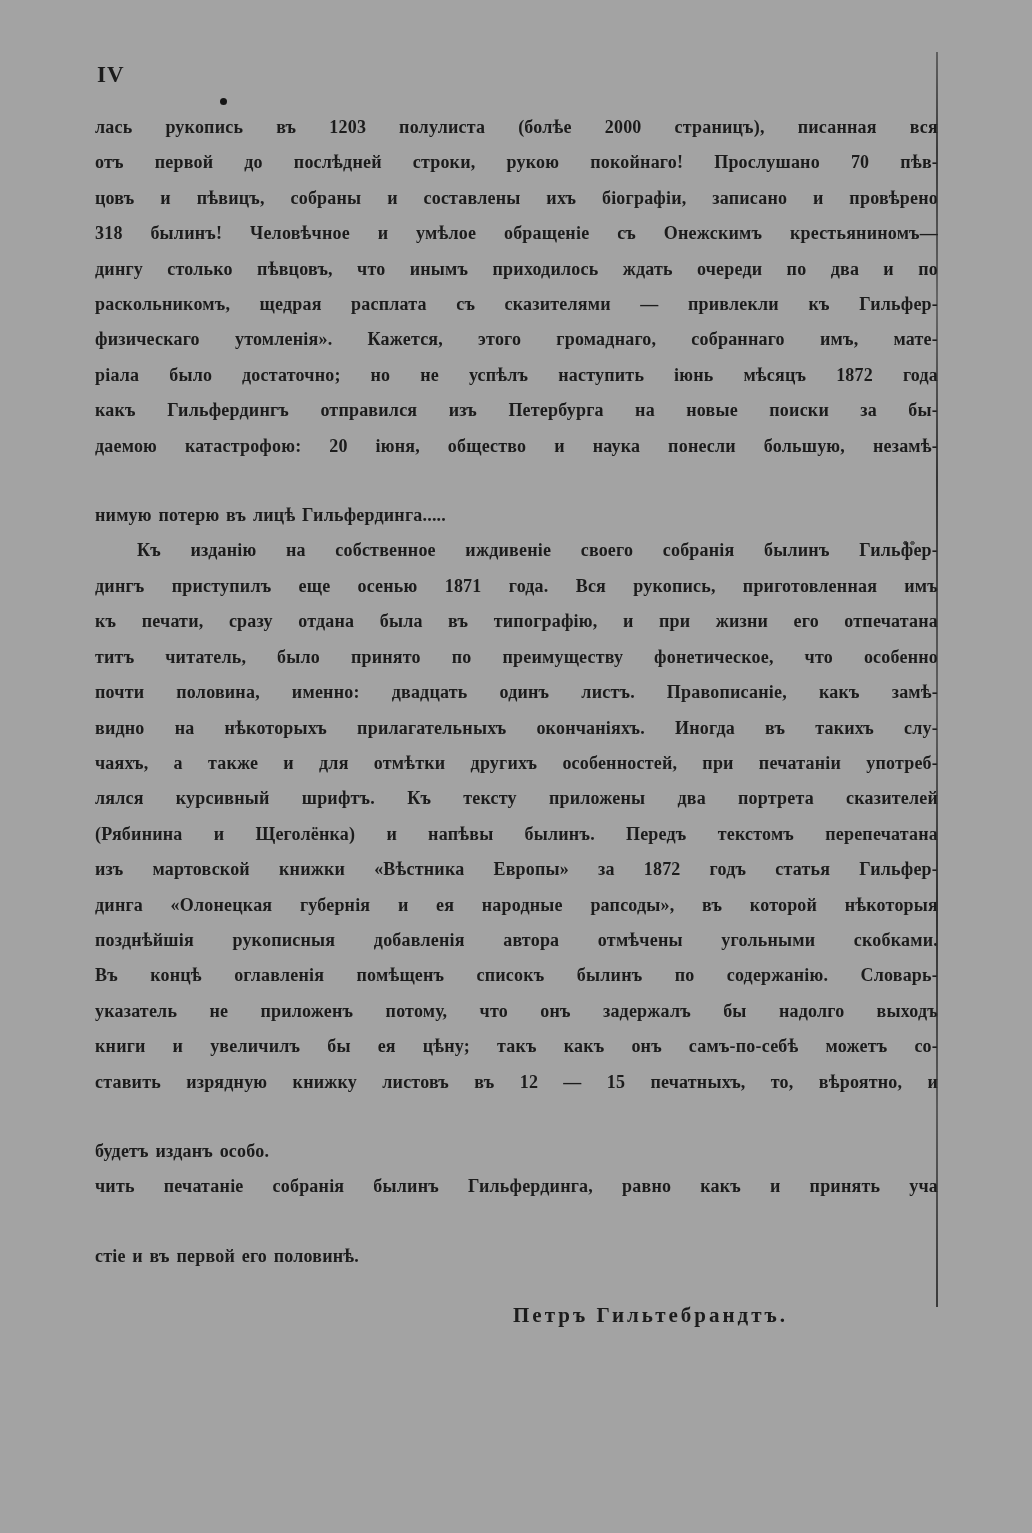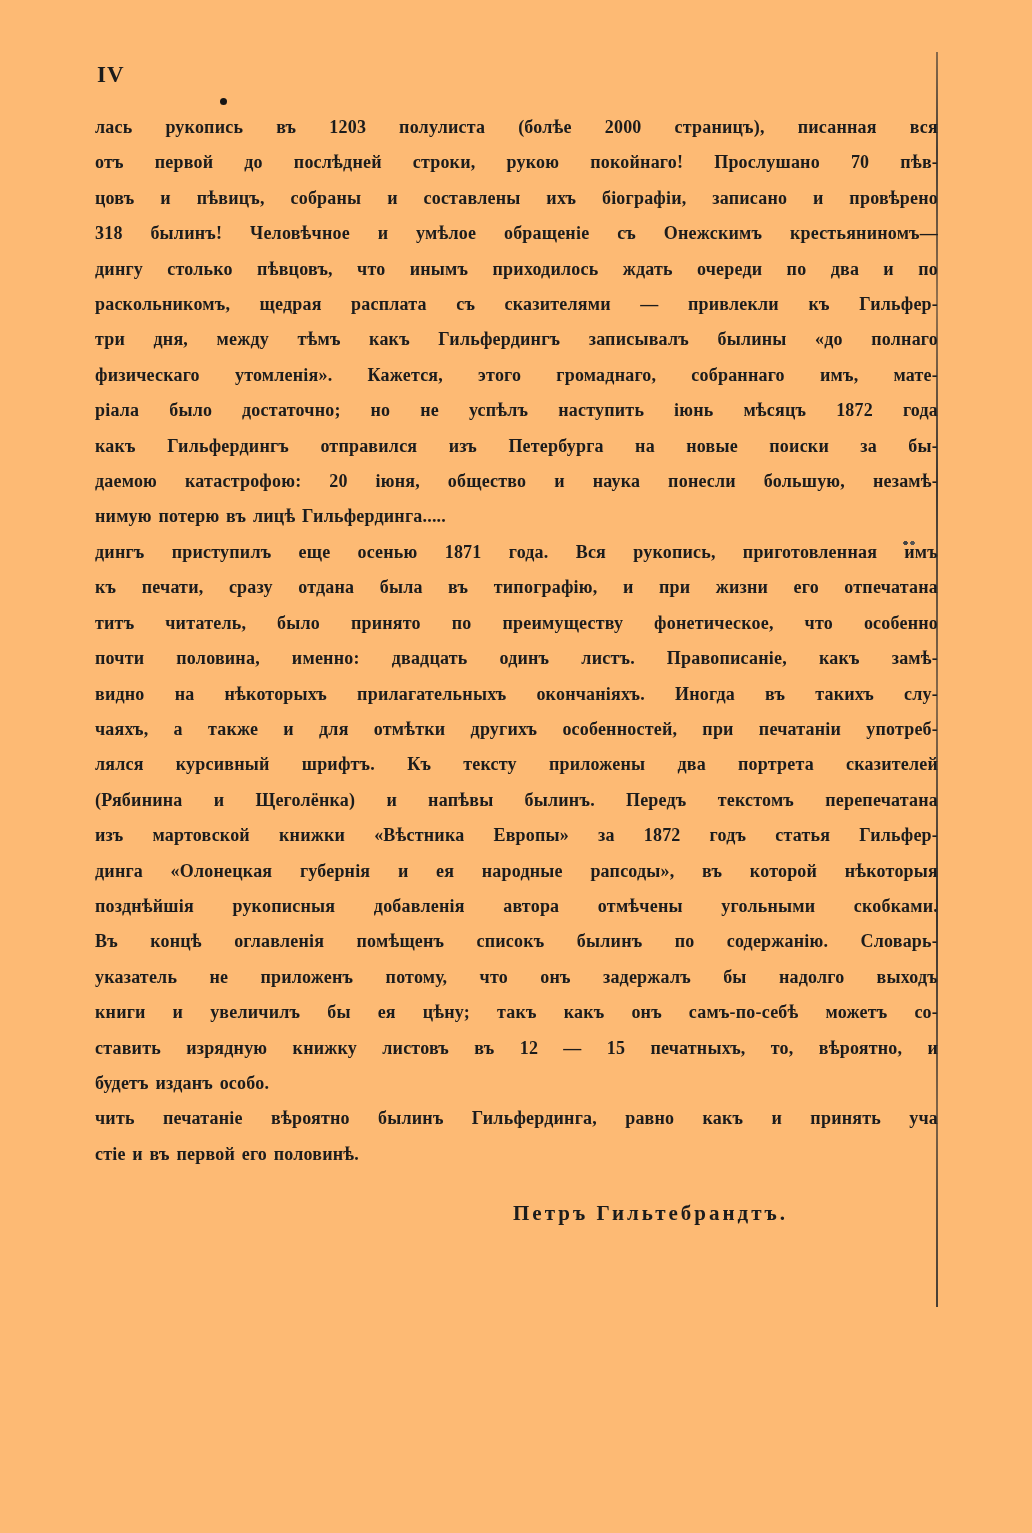--- a/index.html
+++ b/index.html
@@ -6,21 +6,21 @@
     margin: 0;
     padding: 0;
     background: #e8e8e6;
     font-family: "Liberation Serif", "DejaVu Serif", serif;
   }
   .page {
     position: relative;
     width: 1032px;
     height: 1533px;
     margin: 0 auto;
-    background: #fdba74;
+    background: #a3a3a3;
     overflow: hidden;
     color: #1c1c1c;
   }
   .page-number {
     position: absolute;
     top: 62px;
     left: 97px;
     font-size: 23px;
     font-weight: bold;
     letter-spacing: 1px;
@@ -71,21 +71,21 @@
   .line {
     font-size: 18px;
     line-height: 35.4px;
     font-weight: bold;
     letter-spacing: 0.2px;
     word-spacing: 2px;
     text-align: justify;
     text-align-last: justify;
     white-space: normal;
   }
-  .line.last { text-align-last: left; }
+  .line.last { text-align-last: left; margin-top: 34px; }
   .line.indent { text-indent: 42px; }
   .signature {
     margin-top: 24px;
     padding-left: 418px;
     font-size: 21px;
     font-weight: bold;
     letter-spacing: 3px;
     line-height: 34px;
   }
 </style>
@@ -99,47 +99,47 @@
 
   <div class="text-block">
     <div id="paragraphs">
         <div class="paragraph">
           <div class="line">лась рукопись въ 1203 полулиста (болѣе 2000 страницъ), писанная вся</div>
           <div class="line">отъ первой до послѣдней строки, рукою покойнаго! Прослушано 70 пѣв-</div>
           <div class="line">цовъ и пѣвицъ, собраны и составлены ихъ біографіи, записано и провѣрено</div>
           <div class="line">318 былинъ! Человѣчное и умѣлое обращеніе съ Онежскимъ крестьяниномъ—</div>
           <div class="line">дингу столько пѣвцовъ, что инымъ приходилось ждать очереди по два и по</div>
           <div class="line">раскольникомъ, щедрая расплата съ сказителями — привлекли къ Гильфер-</div>
-          <div class="line">три дня, между тѣмъ какъ Гильфердингъ записывалъ былины «до полнаго</div>
           <div class="line">физическаго утомленія». Кажется, этого громаднаго, собраннаго имъ, мате-</div>
           <div class="line">ріала было достаточно; но не успѣлъ наступить іюнь мѣсяцъ 1872 года</div>
           <div class="line">какъ Гильфердингъ отправился изъ Петербурга на новые поиски за бы-</div>
           <div class="line">даемою катастрофою: 20 іюня, общество и наука понесли большую, незамѣ-</div>
           <div class="line last">нимую потерю въ лицѣ Гильфердинга.....</div>
         </div>
         <div class="paragraph">
+          <div class="line indent">Къ изданію на собственное иждивеніе своего собранія былинъ Гильфер-</div>
           <div class="line">дингъ приступилъ еще осенью 1871 года. Вся рукопись, приготовленная имъ</div>
           <div class="line">къ печати, сразу отдана была въ типографію, и при жизни его отпечатана</div>
           <div class="line">титъ читатель, было принято по преимуществу фонетическое, что особенно</div>
           <div class="line">почти половина, именно: двадцать одинъ листъ. Правописаніе, какъ замѣ-</div>
           <div class="line">видно на нѣкоторыхъ прилагательныхъ окончаніяхъ. Иногда въ такихъ слу-</div>
           <div class="line">чаяхъ, а также и для отмѣтки другихъ особенностей, при печатаніи употреб-</div>
           <div class="line">лялся курсивный шрифтъ. Къ тексту приложены два портрета сказителей</div>
           <div class="line">(Рябинина и Щеголёнка) и напѣвы былинъ. Передъ текстомъ перепечатана</div>
           <div class="line">изъ мартовской книжки «Вѣстника Европы» за 1872 годъ статья Гильфер-</div>
           <div class="line">динга «Олонецкая губернія и ея народные рапсоды», въ которой нѣкоторыя</div>
           <div class="line">позднѣйшія рукописныя добавленія автора отмѣчены угольными скобками.</div>
           <div class="line">Въ концѣ оглавленія помѣщенъ списокъ былинъ по содержанію. Словарь-</div>
           <div class="line">указатель не приложенъ потому, что онъ задержалъ бы надолго выходъ</div>
           <div class="line">книги и увеличилъ бы ея цѣну; такъ какъ онъ самъ-по-себѣ можетъ со-</div>
           <div class="line">ставить изрядную книжку листовъ въ 12 — 15 печатныхъ, то, вѣроятно, и</div>
           <div class="line last">будетъ изданъ особо.</div>
         </div>
         <div class="paragraph">
-          <div class="line">чить печатаніе вѣроятно былинъ Гильфердинга, равно какъ и принять уча</div>
+          <div class="line">чить печатаніе собранія былинъ Гильфердинга, равно какъ и принять уча</div>
           <div class="line last">стіе и въ первой его половинѣ.</div>
         </div>
       </div>
     <div class="signature">Петръ Гильтебрандтъ.</div>
   </div>
 
   <div class="page-edge-line"></div>
 </div>
 
 </body></html>

